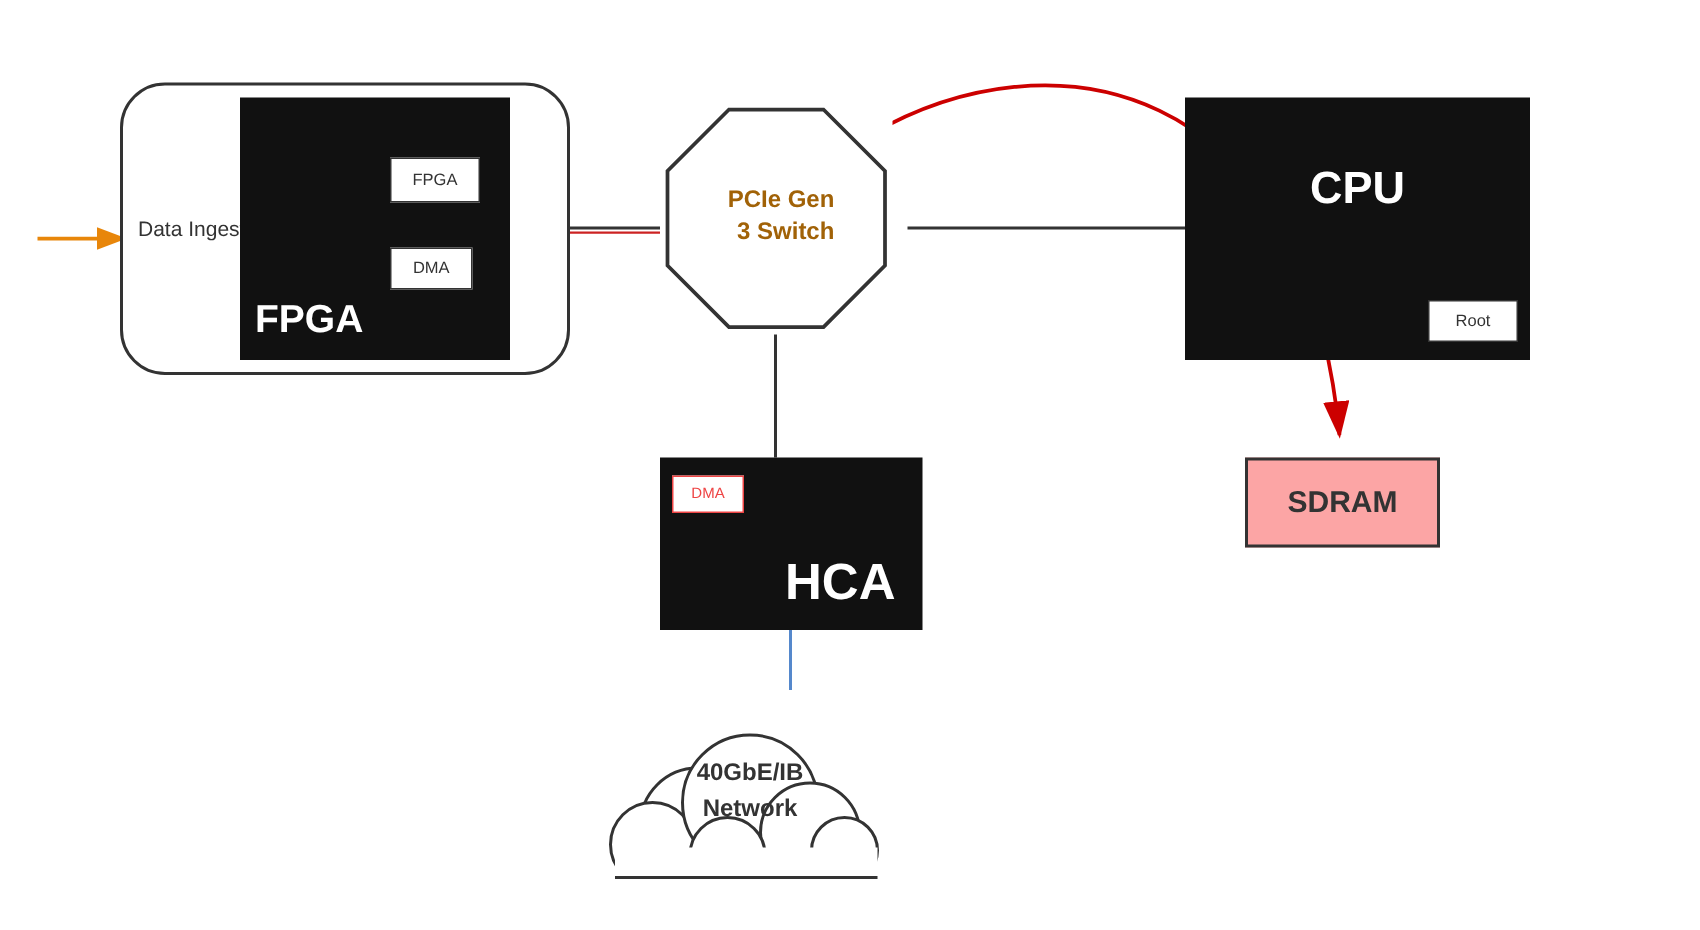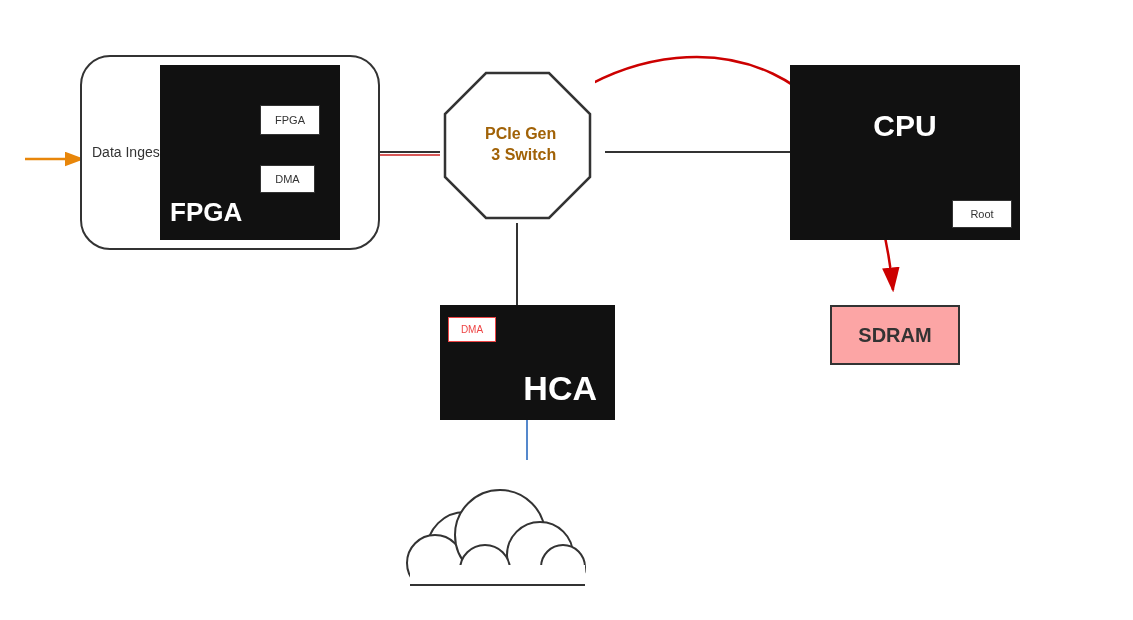--- a/index.html
+++ b/index.html
@@ -327,15 +327,19 @@
         <circle cx="50" cy="108" r="28"></circle>
         <circle cx="115" cy="80" r="45"></circle>
         <circle cx="155" cy="100" r="33"></circle>
         <circle cx="178" cy="112" r="22"></circle>
         <circle cx="100" cy="115" r="25"></circle>
 
         <rect x="25" y="110" width="175" height="35" fill="white" stroke="none"></rect>
         <line x1="25" y1="130" x2="200" y2="130" stroke="#333" stroke-width="2"></line>
       </g>
     </svg>
+    <div class="cloud-label">
+      <span>40GbE/IB
+Network</span>
+    </div>
   </div>
 
 </div>
 
 </body></html>

